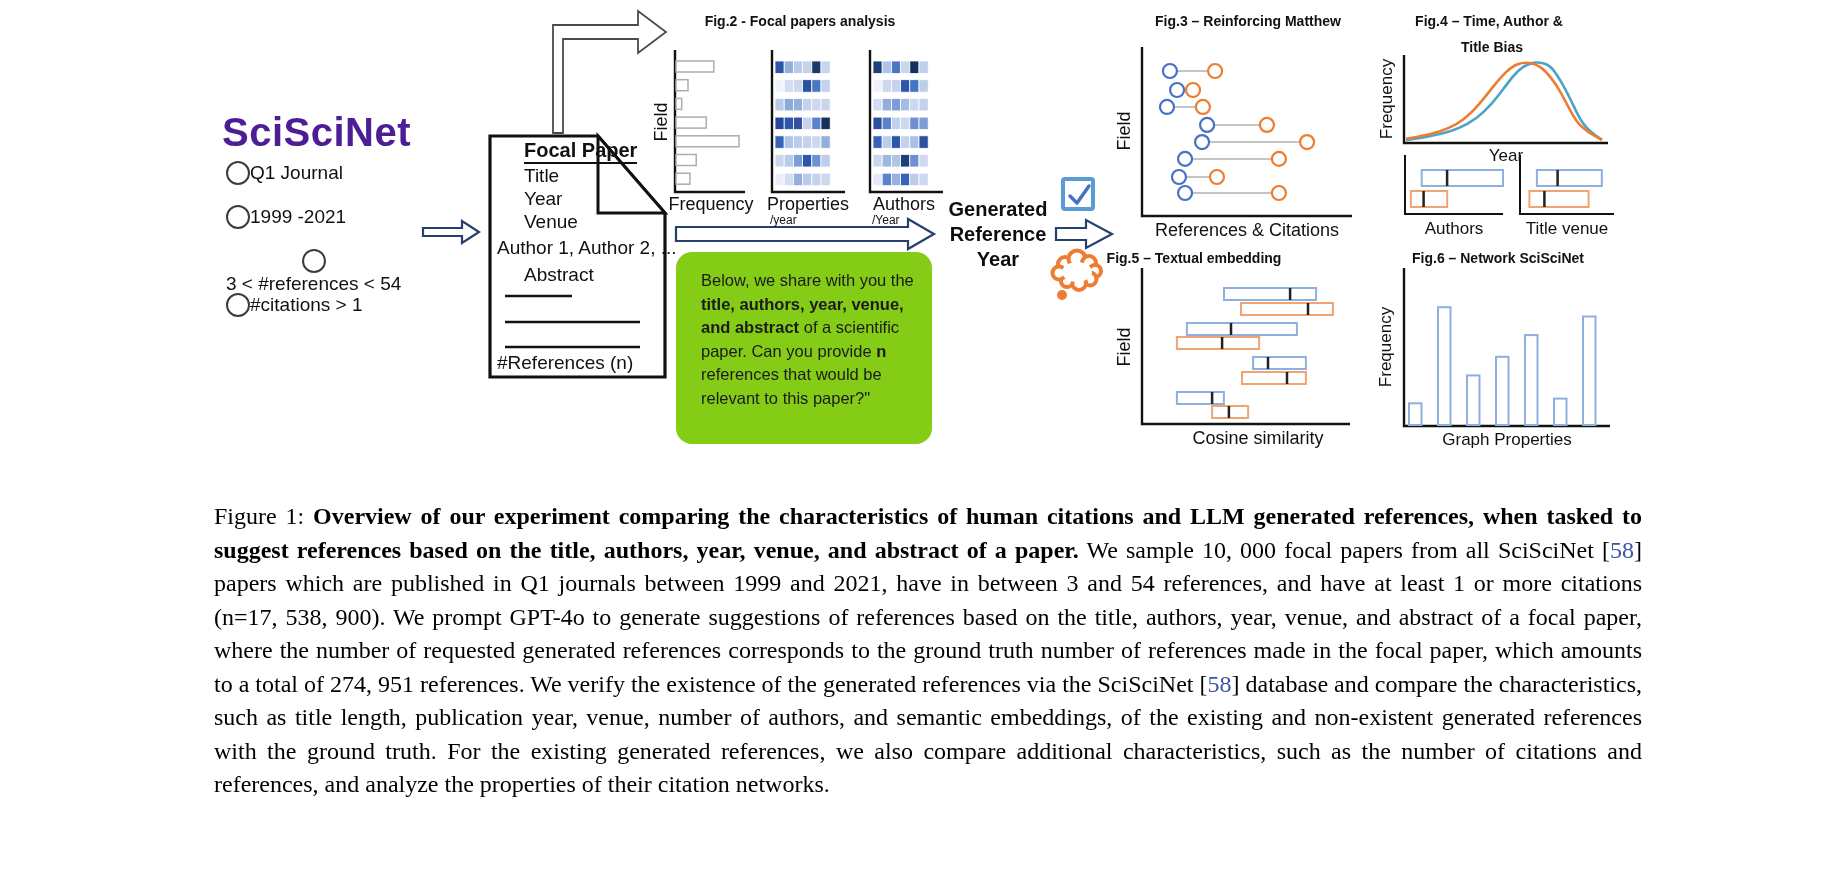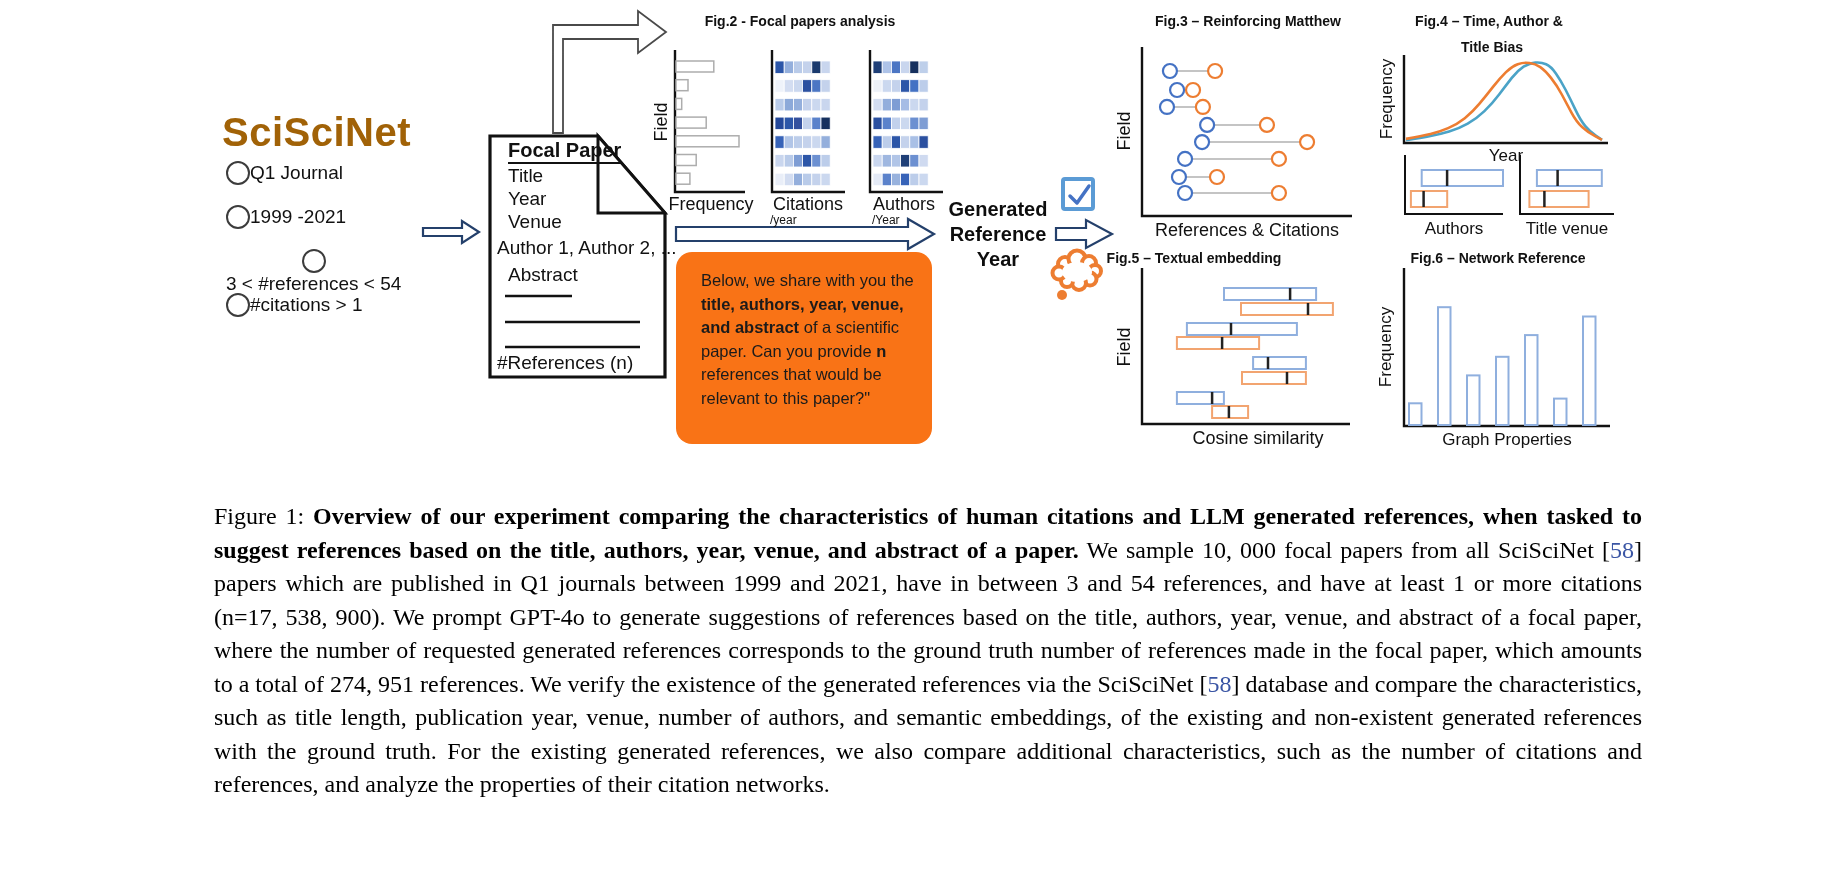--- a/index.html
+++ b/index.html
@@ -3,21 +3,21 @@
 <meta charset="utf-8">
 <style>
   html,body{margin:0;padding:0;background:#fff;}
   body{width:1836px;height:879px;position:relative;overflow:hidden;
        font-family:"Liberation Sans",sans-serif;color:#111;}
   #diagram-svg{position:absolute;left:0;top:0;}
   .logo{position:absolute;left:222px;top:110px;font-size:40px;font-weight:bold;letter-spacing:0.5px;}
   .crit-row{position:absolute;left:226px;height:24px;display:flex;align-items:center;}
   .crit-circle{width:20px;height:20px;border:2.5px solid #3c3c3c;border-radius:50%;background:#fff;flex:0 0 auto;}
   .crit-label{font-size:19px;white-space:nowrap;}
-  .doc-text{position:absolute;left:508px;font-size:19px;white-space:nowrap;}
+  .doc-text{position:absolute;left:524px;font-size:19px;white-space:nowrap;}
   .doc-title{font-size:20px;font-weight:bold;border-bottom:2.5px solid #111;padding-bottom:1px;}
   .fig-title{position:absolute;transform:translateX(-50%);font-size:14px;font-weight:bold;white-space:nowrap;}
   .hlabel{position:absolute;transform:translateX(-50%);font-size:18px;white-space:nowrap;}
   .vlabel{position:absolute;transform:translate(-50%,-50%) rotate(-90deg);font-size:18px;white-space:nowrap;}
   .sublabel{position:absolute;font-size:12px;white-space:nowrap;}
   .gen-list{position:absolute;left:930px;top:197px;width:136px;text-align:center;
             font-size:20px;font-weight:bold;line-height:25px;color:#0d0d0d;}
   .prompt-box{position:absolute;left:676px;top:252px;width:256px;height:192px;
               background:#D4D4D4;border-radius:16px;}
   .prompt-text{padding:17px 14px 0 25px;font-size:16.5px;line-height:23.5px;color:#1b1b1b;}
@@ -234,21 +234,21 @@
       <rect x="1409" y="403.3" width="12.5" height="21.7" fill="#fff" stroke="#8FAFDE" stroke-width="2"></rect>
       <rect x="1438" y="307.2" width="12.5" height="117.8" fill="#fff" stroke="#8FAFDE" stroke-width="2"></rect>
       <rect x="1467" y="375.4" width="12.5" height="49.6" fill="#fff" stroke="#8FAFDE" stroke-width="2"></rect>
       <rect x="1496" y="356.8" width="12.5" height="68.2" fill="#fff" stroke="#8FAFDE" stroke-width="2"></rect>
       <rect x="1525" y="335.1" width="12.5" height="89.9" fill="#fff" stroke="#8FAFDE" stroke-width="2"></rect>
       <rect x="1554" y="398.6" width="12.5" height="26.4" fill="#fff" stroke="#8FAFDE" stroke-width="2"></rect>
       <rect x="1583" y="316.5" width="12.5" height="108.5" fill="#fff" stroke="#8FAFDE" stroke-width="2"></rect>
     </g>
 </svg>
 
-<div class="logo" style="color: #a16207;">SciSciNet</div>
+<div class="logo" style="color: #4c1d95;">SciSciNet</div>
 
 <div class="crit-row" style="top:161px;">
   <span class="crit-circle"></span>
   <span class="crit-label">Q1 Journal</span>
 </div>
 <div class="crit-row" style="top:205px;">
   <span class="crit-circle"></span>
   <span class="crit-label">1999 -2021</span>
 </div>
 <div class="crit-row" style="top:249px;flex-direction:column;">
@@ -264,47 +264,47 @@
 <div class="doc-text" style="top:165px;">Title</div>
 <div class="doc-text" style="top:188px;">Year</div>
 <div class="doc-text" style="top:211px;">Venue</div>
 <div class="doc-text" style="top:237px;left:497px;">Author 1, Author 2, ...</div>
 <div class="doc-text" style="top:264px;">Abstract</div>
 <div class="doc-text" style="top:352px;left:497px;">#References (n)</div>
 
 <div class="fig-title" style="left:800px;top:13px;">Fig.2 - Focal papers analysis</div>
 <div class="vlabel" style="left:661px;top:122px;">Field</div>
 <div class="hlabel" style="left:711px;top:194px;">Frequency</div>
-<div class="hlabel" style="left:808px;top:194px;">Citations</div>
+<div class="hlabel" style="left:808px;top:194px;">Properties</div>
 <div class="sublabel" style="left:770px;top:213px;">/year</div>
 <div class="hlabel" style="left:904px;top:194px;">Authors</div>
 <div class="sublabel" style="left:872px;top:213px;">/Year</div>
 
 <div class="gen-list">
   <div>Generated</div>
   <div>Reference</div>
   <div>Year</div>
 </div>
 
-<div class="prompt-box" style="background: #f97316;">
+<div class="prompt-box" style="background: #84cc16;">
   <div class="prompt-text"><span>Below, we share with you the </span><span class="seg-b">title, authors, year, venue, and abstract</span><span> of a scientific paper. Can you provide </span><span class="seg-b">n</span><span> references that would be relevant to this paper?"</span></div>
 </div>
 
 <div class="fig-title" style="left:1248px;top:13px;">Fig.3 – Reinforcing Matthew</div>
 <div class="vlabel" style="left:1124px;top:131px;">Field</div>
 <div class="hlabel" style="left:1247px;top:220px;">References &amp; Citations</div>
 
 <div class="fig-title" style="left:1489px;top:13px;">Fig.4 – Time, Author &amp;</div>
 <div class="fig-title" style="left:1492px;top:39px;">Title Bias</div>
 <div class="vlabel" style="left:1387px;top:99px;font-size:17px;">Frequency</div>
 <div class="hlabel" style="left:1506px;top:146px;font-size:17px;">Year</div>
 <div class="hlabel" style="left:1454px;top:219px;font-size:17px;">Authors</div>
 <div class="hlabel" style="left:1567px;top:219px;font-size:17px;">Title venue</div>
 
 <div class="fig-title" style="left:1194px;top:250px;">Fig.5 – Textual embedding</div>
 <div class="vlabel" style="left:1124px;top:347px;">Field</div>
 <div class="hlabel" style="left:1246px;top:428px;margin-left:12px;">Cosine similarity</div>
 
-<div class="fig-title" style="left:1498px;top:250px;">Fig.6 – Network Reference</div>
+<div class="fig-title" style="left:1498px;top:250px;">Fig.6 – Network SciSciNet</div>
 <div class="vlabel" style="left:1386px;top:347px;font-size:17px;">Frequency</div>
 <div class="hlabel" style="left:1507px;top:430px;font-size:17px;">Graph Properties</div>
 
 <p class="caption"><span>Figure 1: </span><span class="seg-b">Overview of our experiment comparing the characteristics of human citations and LLM generated references, when tasked to suggest references based on the title, authors, year, venue, and abstract of a paper.</span><span> We sample 10, 000 focal papers from all SciSciNet [</span><span style="color: rgb(58, 85, 164);">58</span><span>] papers which are published in Q1 journals between 1999 and 2021, have in between 3 and 54 references, and have at least 1 or more citations (n=17, 538, 900). We prompt GPT-4o to generate suggestions of references based on the title, authors, year, venue, and abstract of a focal paper, where the number of requested generated references corresponds to the ground truth number of references made in the focal paper, which amounts to a total of 274, 951 references. We verify the existence of the generated references via the SciSciNet [</span><span style="color: rgb(58, 85, 164);">58</span><span>] database and compare the characteristics, such as title length, publication year, venue, number of authors, and semantic embeddings, of the existing and non-existent generated references with the ground truth. For the existing generated references, we also compare additional characteristics, such as the number of citations and references, and analyze the properties of their citation networks.</span></p>
 
 </body></html>

